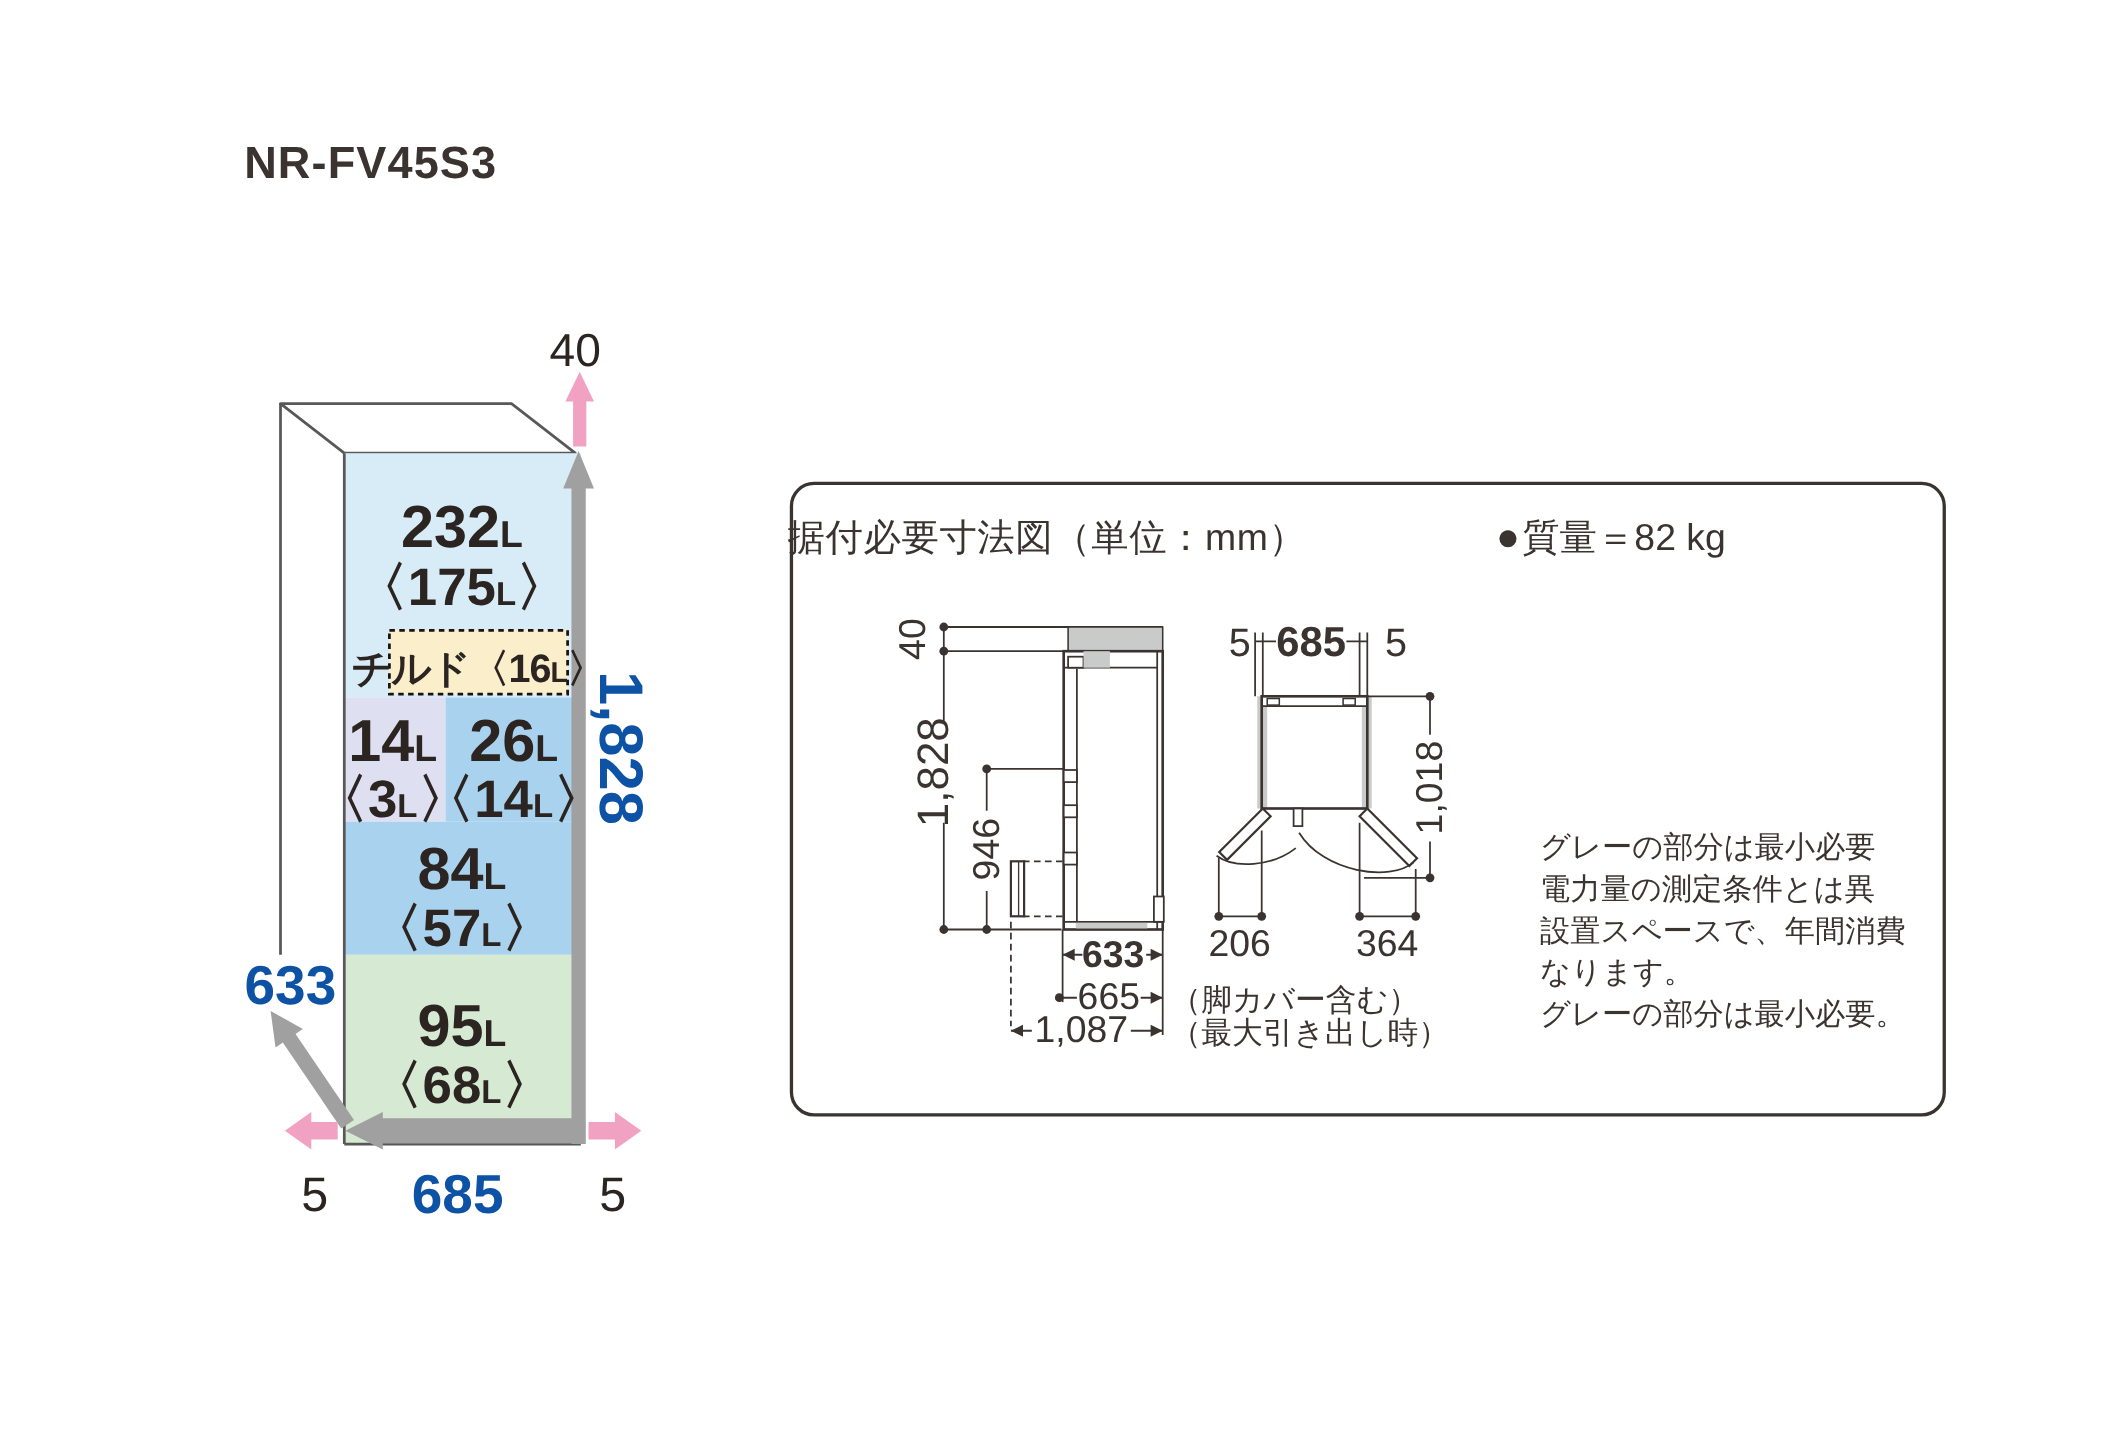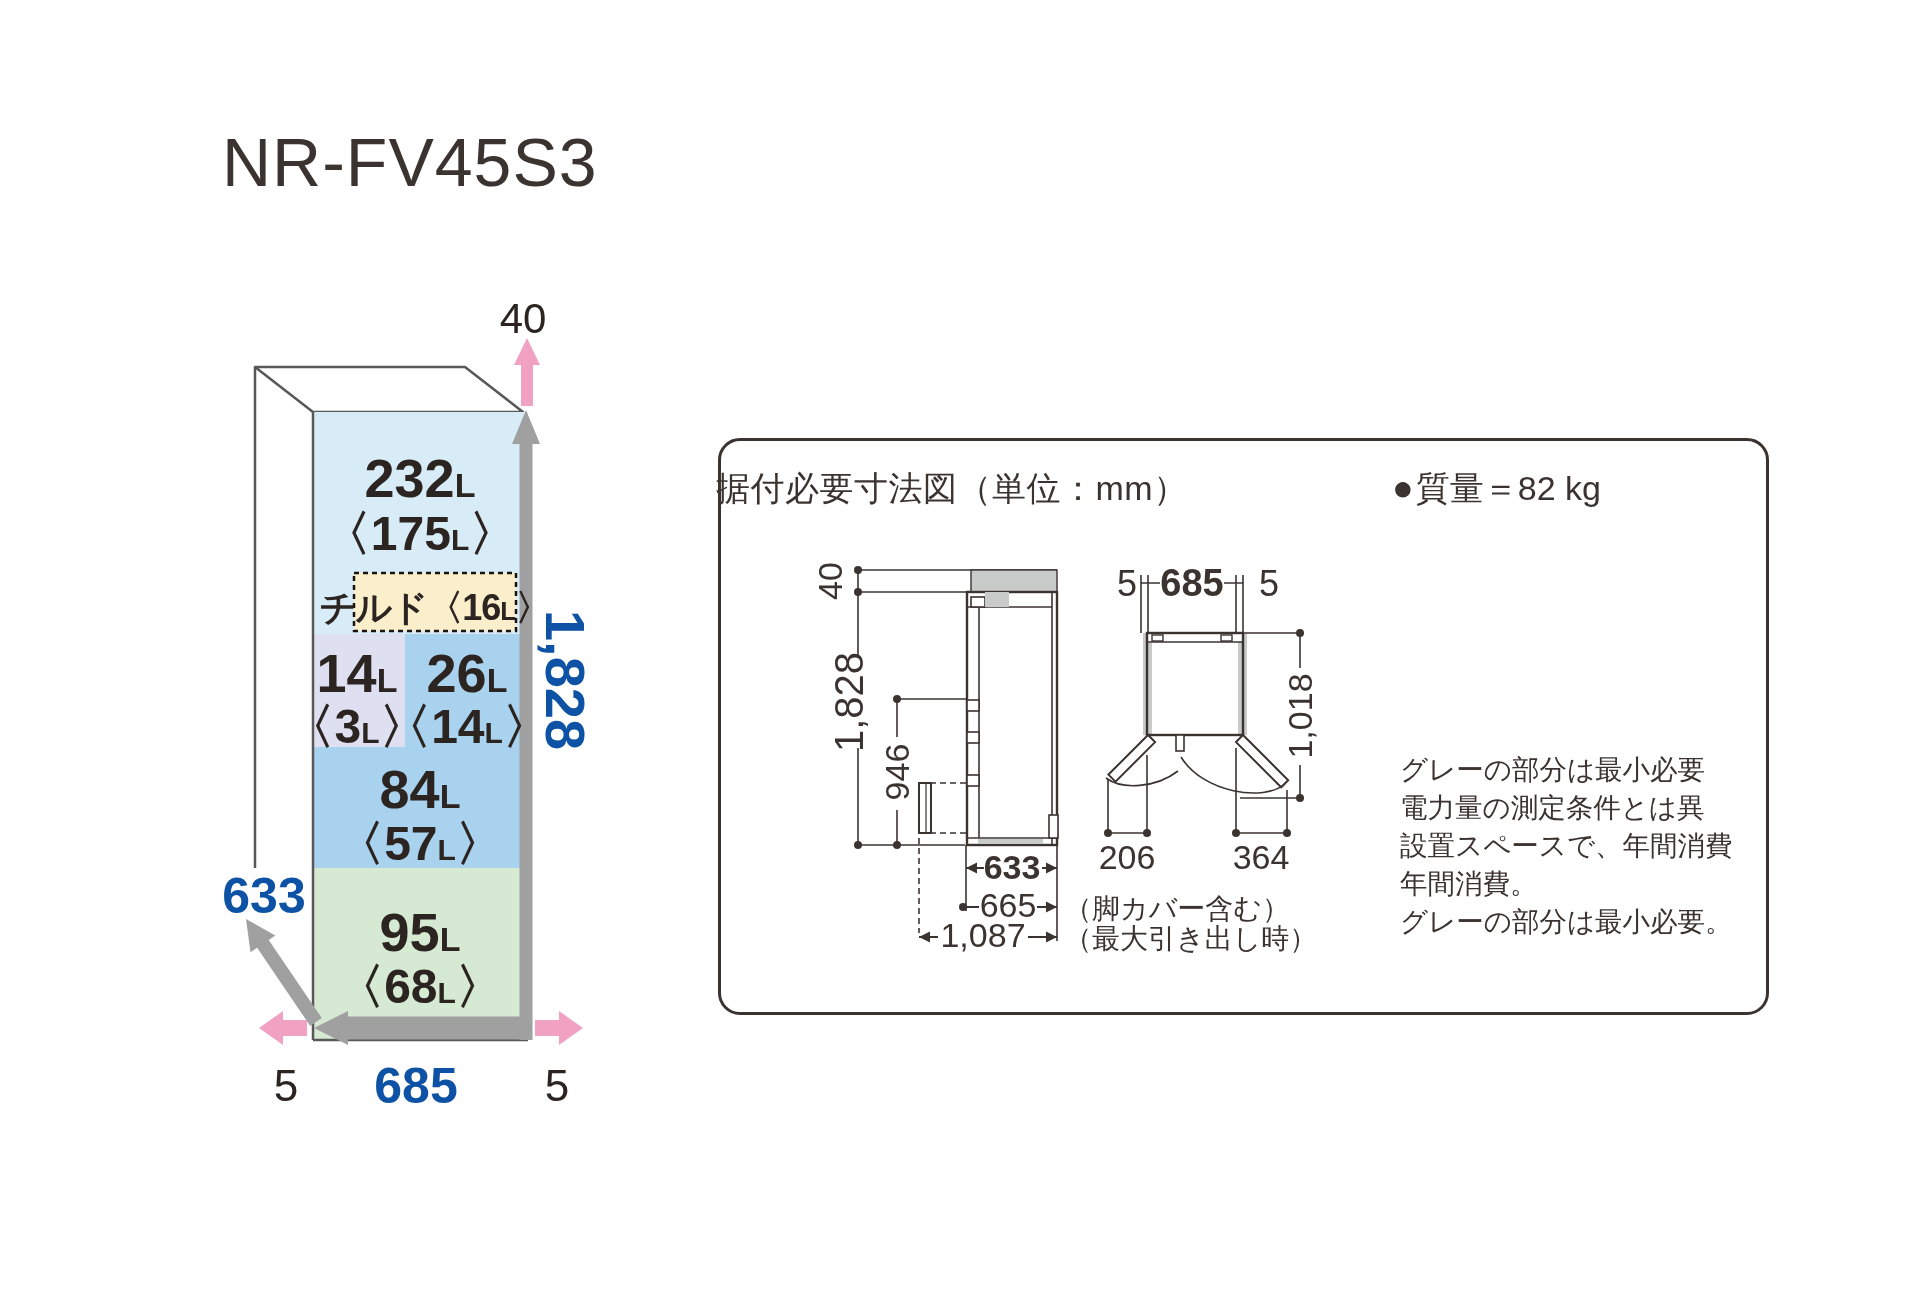--- a/index.html
+++ b/index.html
@@ -1,35 +1,35 @@
 <!DOCTYPE html>
 <html><head>
 <meta charset="utf-8">
 <style>
   html,body{margin:0;padding:0;background:#ffffff;}
   .canvas{position:relative;width:1931px;height:1308px;background:#ffffff;overflow:hidden;
           font-family:"Liberation Sans", sans-serif;color:#3b3330;}
-  .title{position:absolute;left:222px;top:128px;font-size:68px;line-height:1;letter-spacing:1px;color:#3b3330;}
+  .title{position:absolute;left:222px;top:128px;font-size:41px;line-height:1;letter-spacing:1px;color:#3b3330;font-weight:bold;}
   svg{position:absolute;}
   svg text{font-family:"Liberation Sans", sans-serif;}
   .cap-num{font-size:54px;font-weight:bold;fill:#2b2421;}
   .cap-sub{font-size:48px;font-weight:bold;fill:#2b2421;}
   .unit{font-size:34px;font-weight:bold;}
   .unit-s{font-size:30px;font-weight:bold;}
   .chilled-t{font-size:36px;font-weight:bold;fill:#2b2421;letter-spacing:-1px;}
   .blue{fill:#0d52a5;font-weight:bold;}
   .dk{fill:#2b2421;}
   .dim{font-size:34px;fill:#3b3330;}
   .dimb{font-size:34px;font-weight:bold;fill:#3b3330;}
   .dim-big{font-size:40px;fill:#3b3330;}
   .note-jp{font-size:28px;fill:#3b3330;}
   .panel{position:absolute;left:718px;top:438px;width:1051px;height:577px;
          border:3.5px solid #3b3330;border-radius:22px;box-sizing:border-box;}
   .panel-header{position:absolute;left:716px;top:466px;font-size:34px;color:#3b3330;letter-spacing:0.5px;}
-  .weight{position:absolute;left:1392px;top:466px;font-size:34px;color:#3b3330;text-align:right;}
+  .weight{position:absolute;left:1360px;top:466px;font-size:34px;color:#3b3330;text-align:right;}
   .weight .bullet{font-size:36px;margin-right:2px;}
   .note{position:absolute;left:1400px;top:723px;width:375px;font-size:27.5px;line-height:38px;color:#3b3330;margin-top:28px;}
 </style>
 </head>
 <body>
 
 <div class="canvas">
 
   <div class="title">NR-FV45S3</div>
 
@@ -202,17 +202,17 @@
     <text class="dim" style="font-size:36px" x="1269" y="596" text-anchor="middle">5</text>
     <text class="dim" transform="rotate(-90 1300 716)" x="1300" y="716" text-anchor="middle" dominant-baseline="central">1,018</text>
     <text class="dim" x="1127" y="869" text-anchor="middle">206</text>
     <text class="dim" x="1261" y="869" text-anchor="middle">364</text>
   </svg>
 
   <div class="note">
     <div>グレーの部分は最小必要</div>
     <div>電力量の測定条件とは異</div>
     <div>設置スペースで、年間消費</div>
-    <div>年間消費。</div>
+    <div>なります。</div>
     <div>グレーの部分は最小必要。</div>
   </div>
 
 </div>
 
 </body></html>

